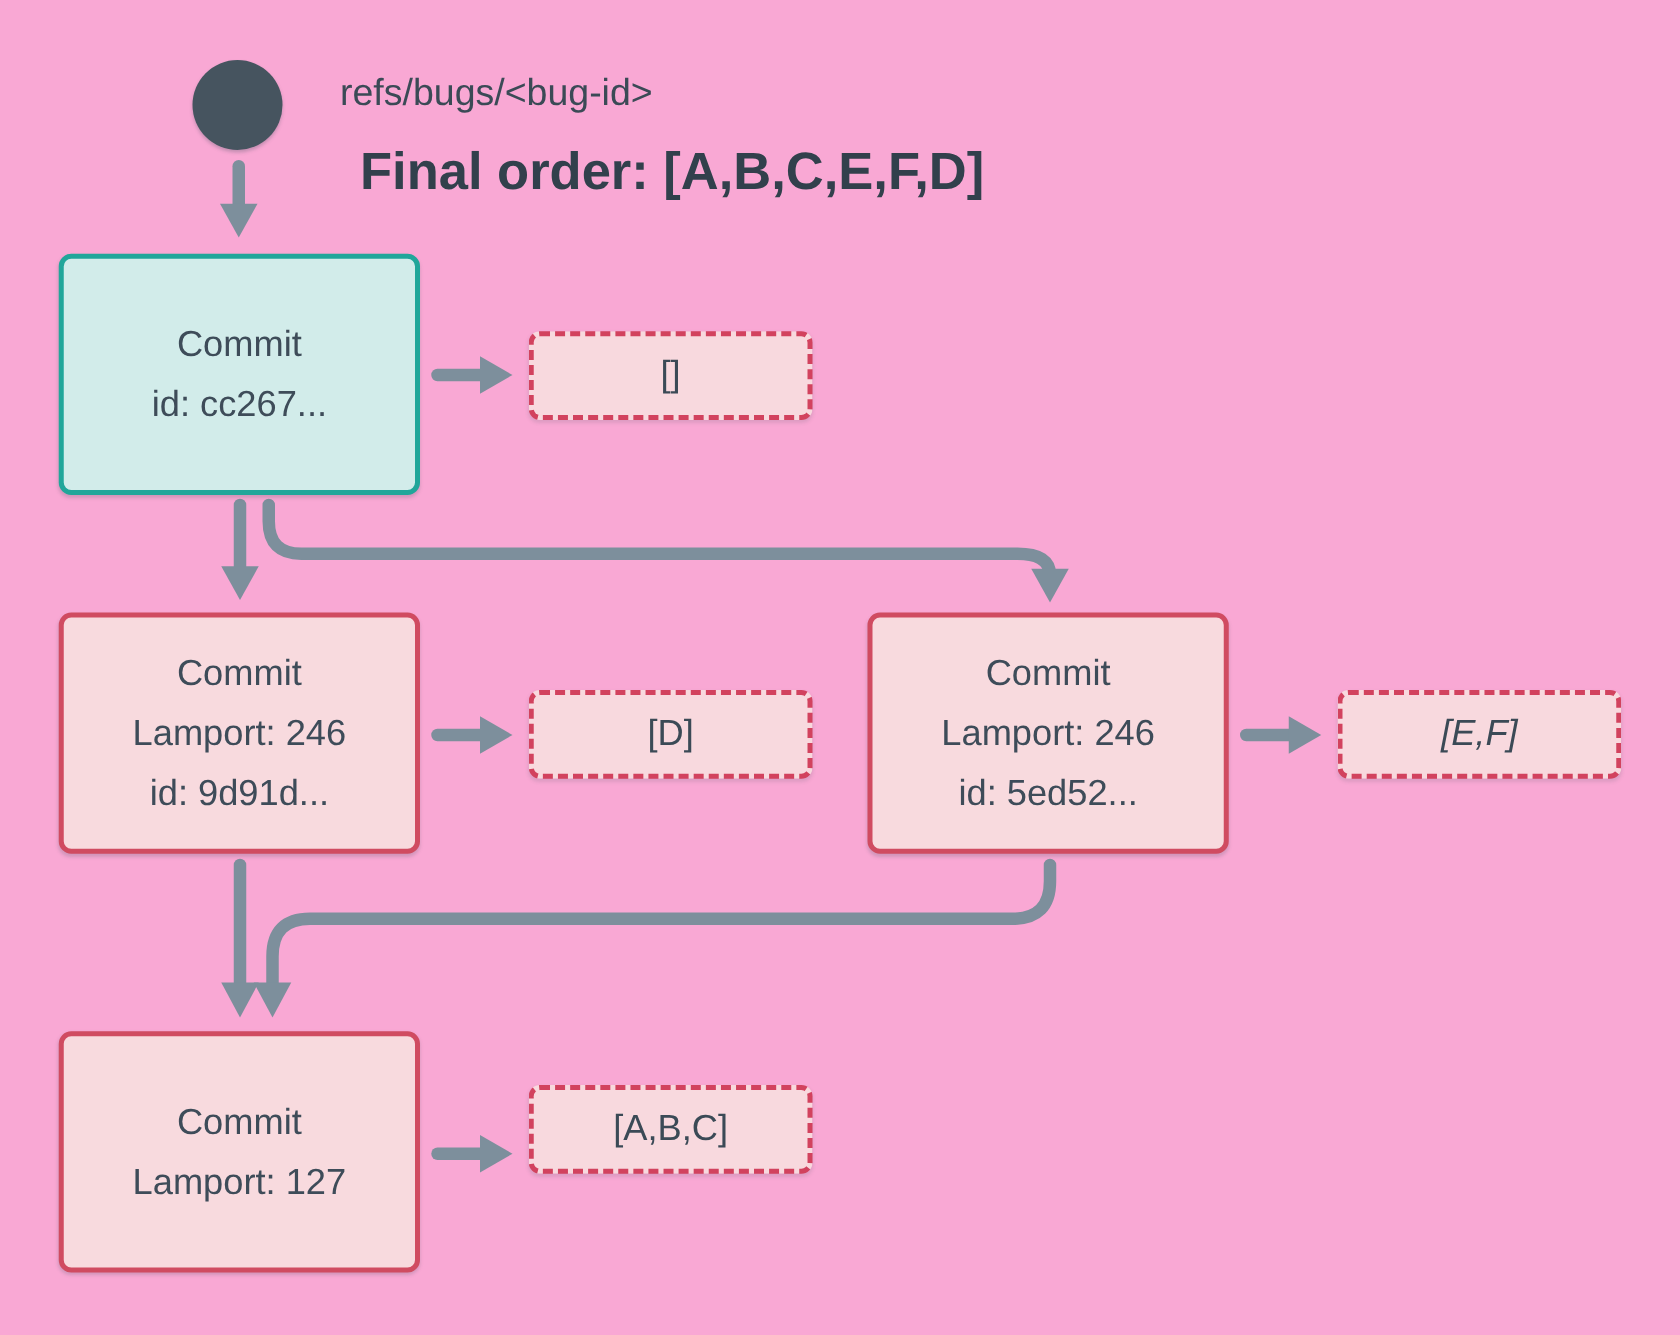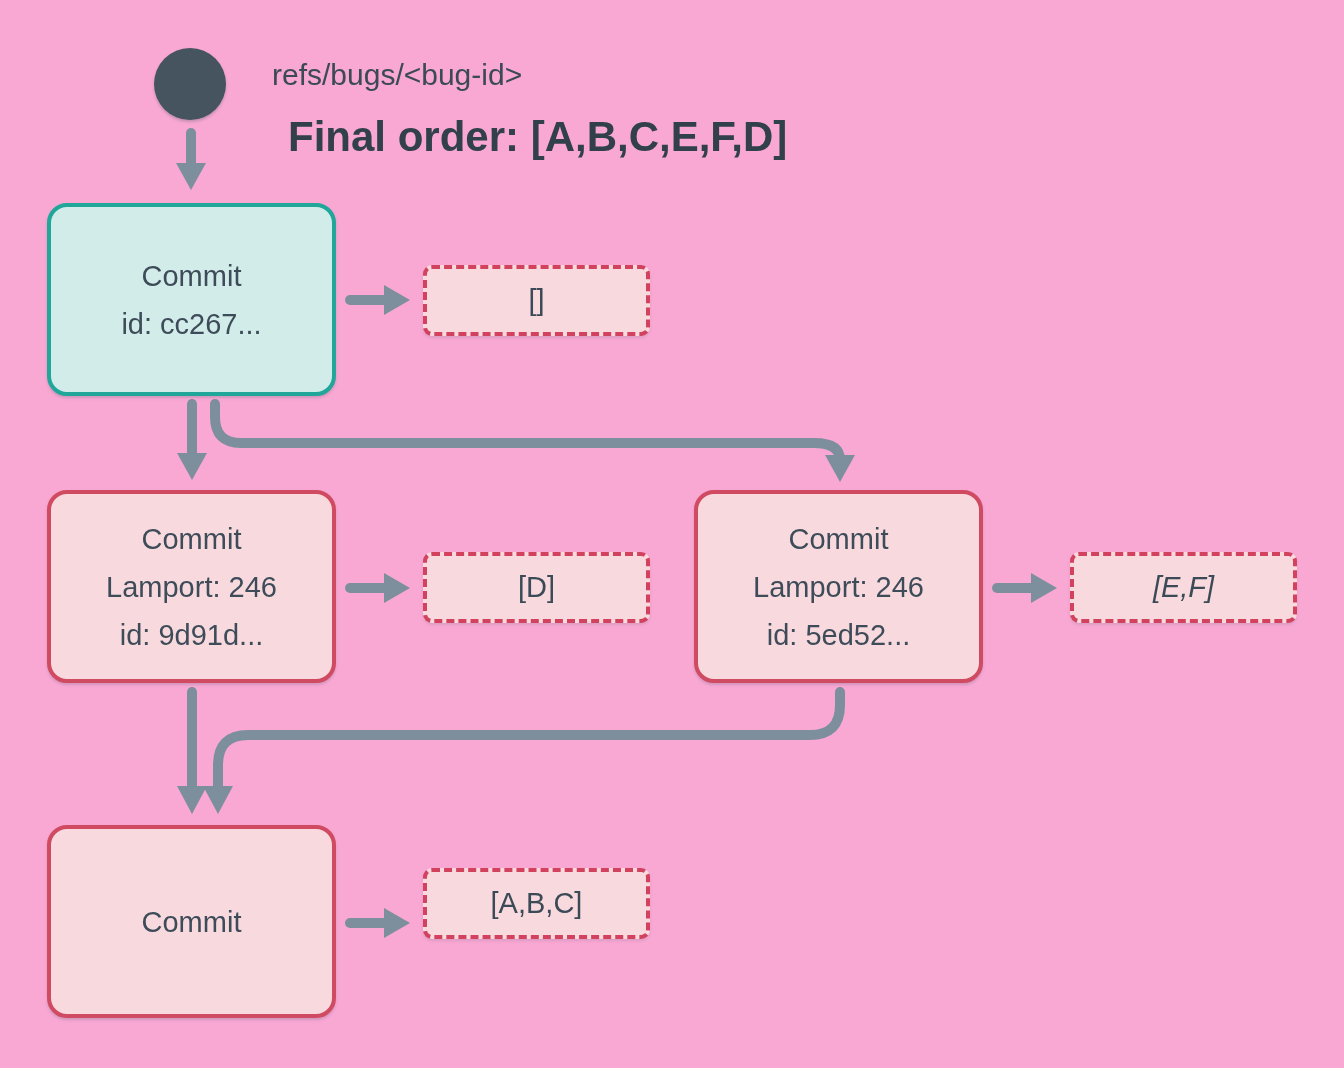--- a/index.html
+++ b/index.html
@@ -46,21 +46,21 @@
     left: 288px; top: 113px;
     font-size: 42px;
     font-weight: 700;
     color: #32404c;
     white-space: nowrap;
   }
   .commit {
     position: absolute;
     width: 289px; height: 193px;
     box-sizing: border-box;
-    border-radius: 20px;
+    border-radius: 10px;
     display: flex;
     flex-direction: column;
     align-items: center;
     justify-content: center;
     font-size: 29px;
     line-height: 48px;
     color: #3e4c59;
     text-align: center;
     box-shadow: 0 2px 3px rgba(70,84,95,0.22);
   }
@@ -166,20 +166,21 @@
   </div>
 
   <div class="commit pink commit-right">
     <span>Commit</span>
     <span>Lamport: 246</span>
     <span>id: 5ed52...</span>
   </div>
 
   <div class="commit pink commit-merge">
     <span>Commit</span>
+    <span>Lamport: 127</span>
   </div>
 
   <div class="payload payload-root">
     <span>[]</span>
   </div>
   <div class="payload payload-left">
     <span>[D]</span>
   </div>
   <div class="payload payload-right">
     <span>[E,F]</span>

